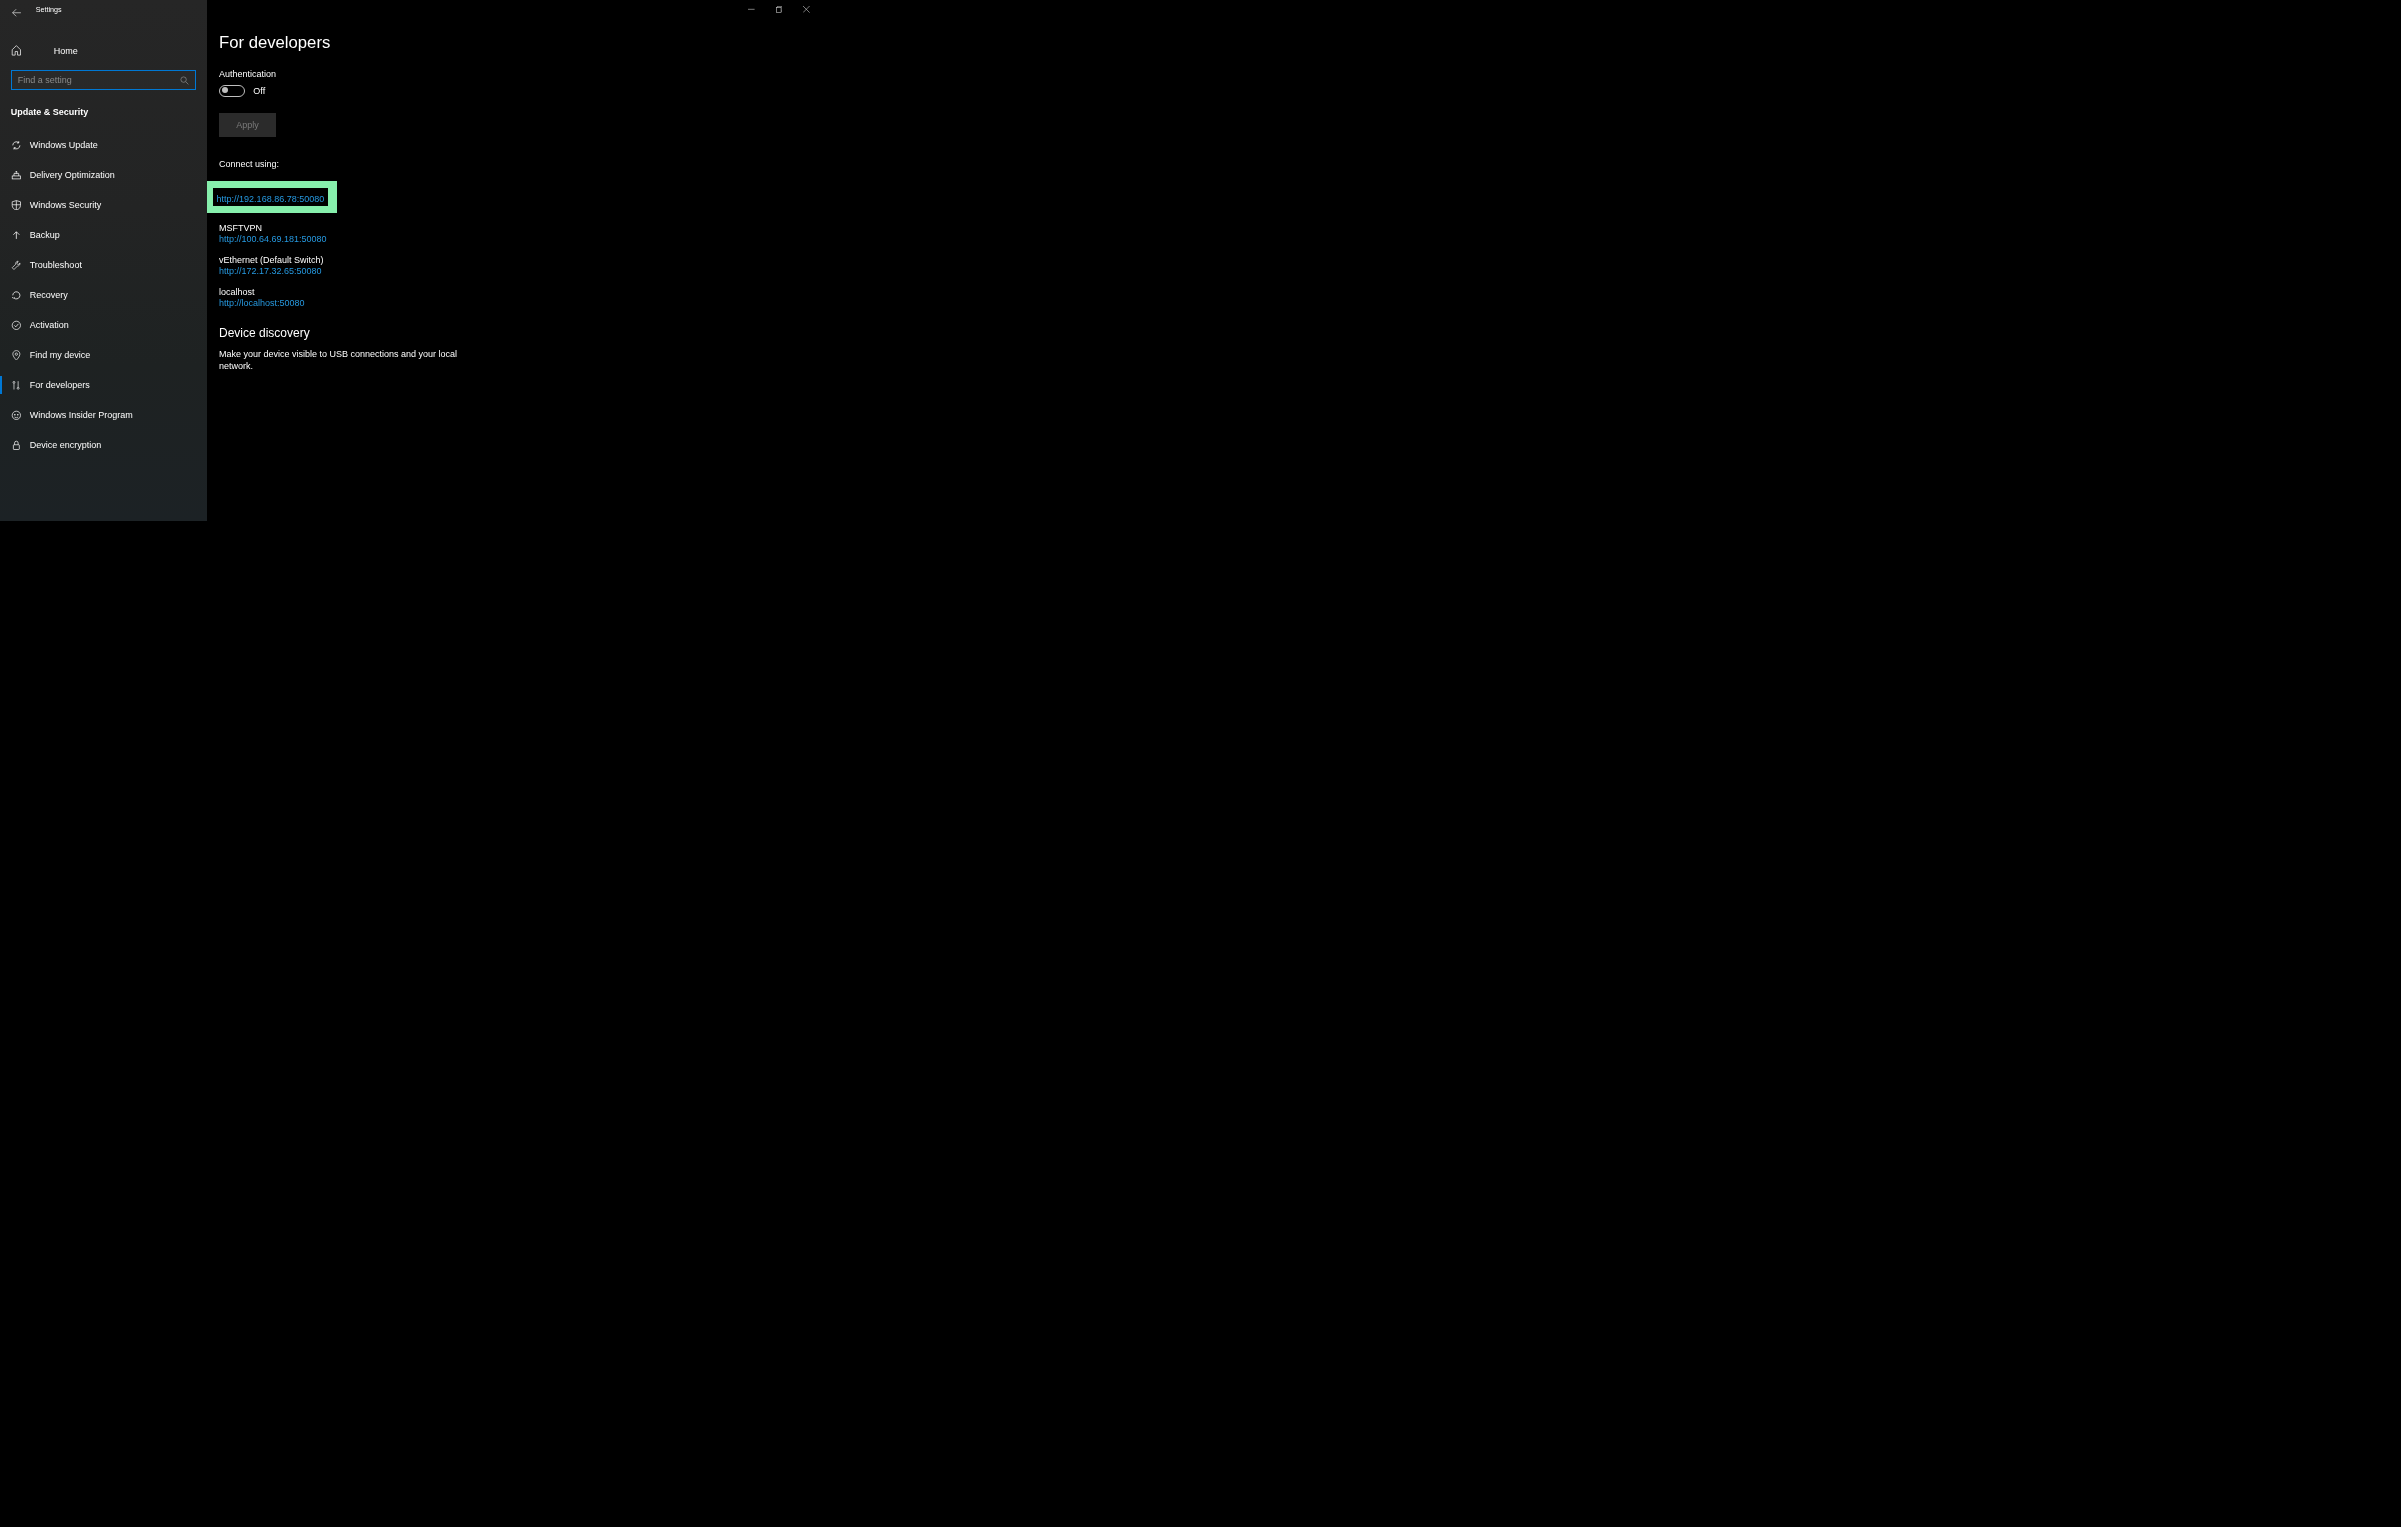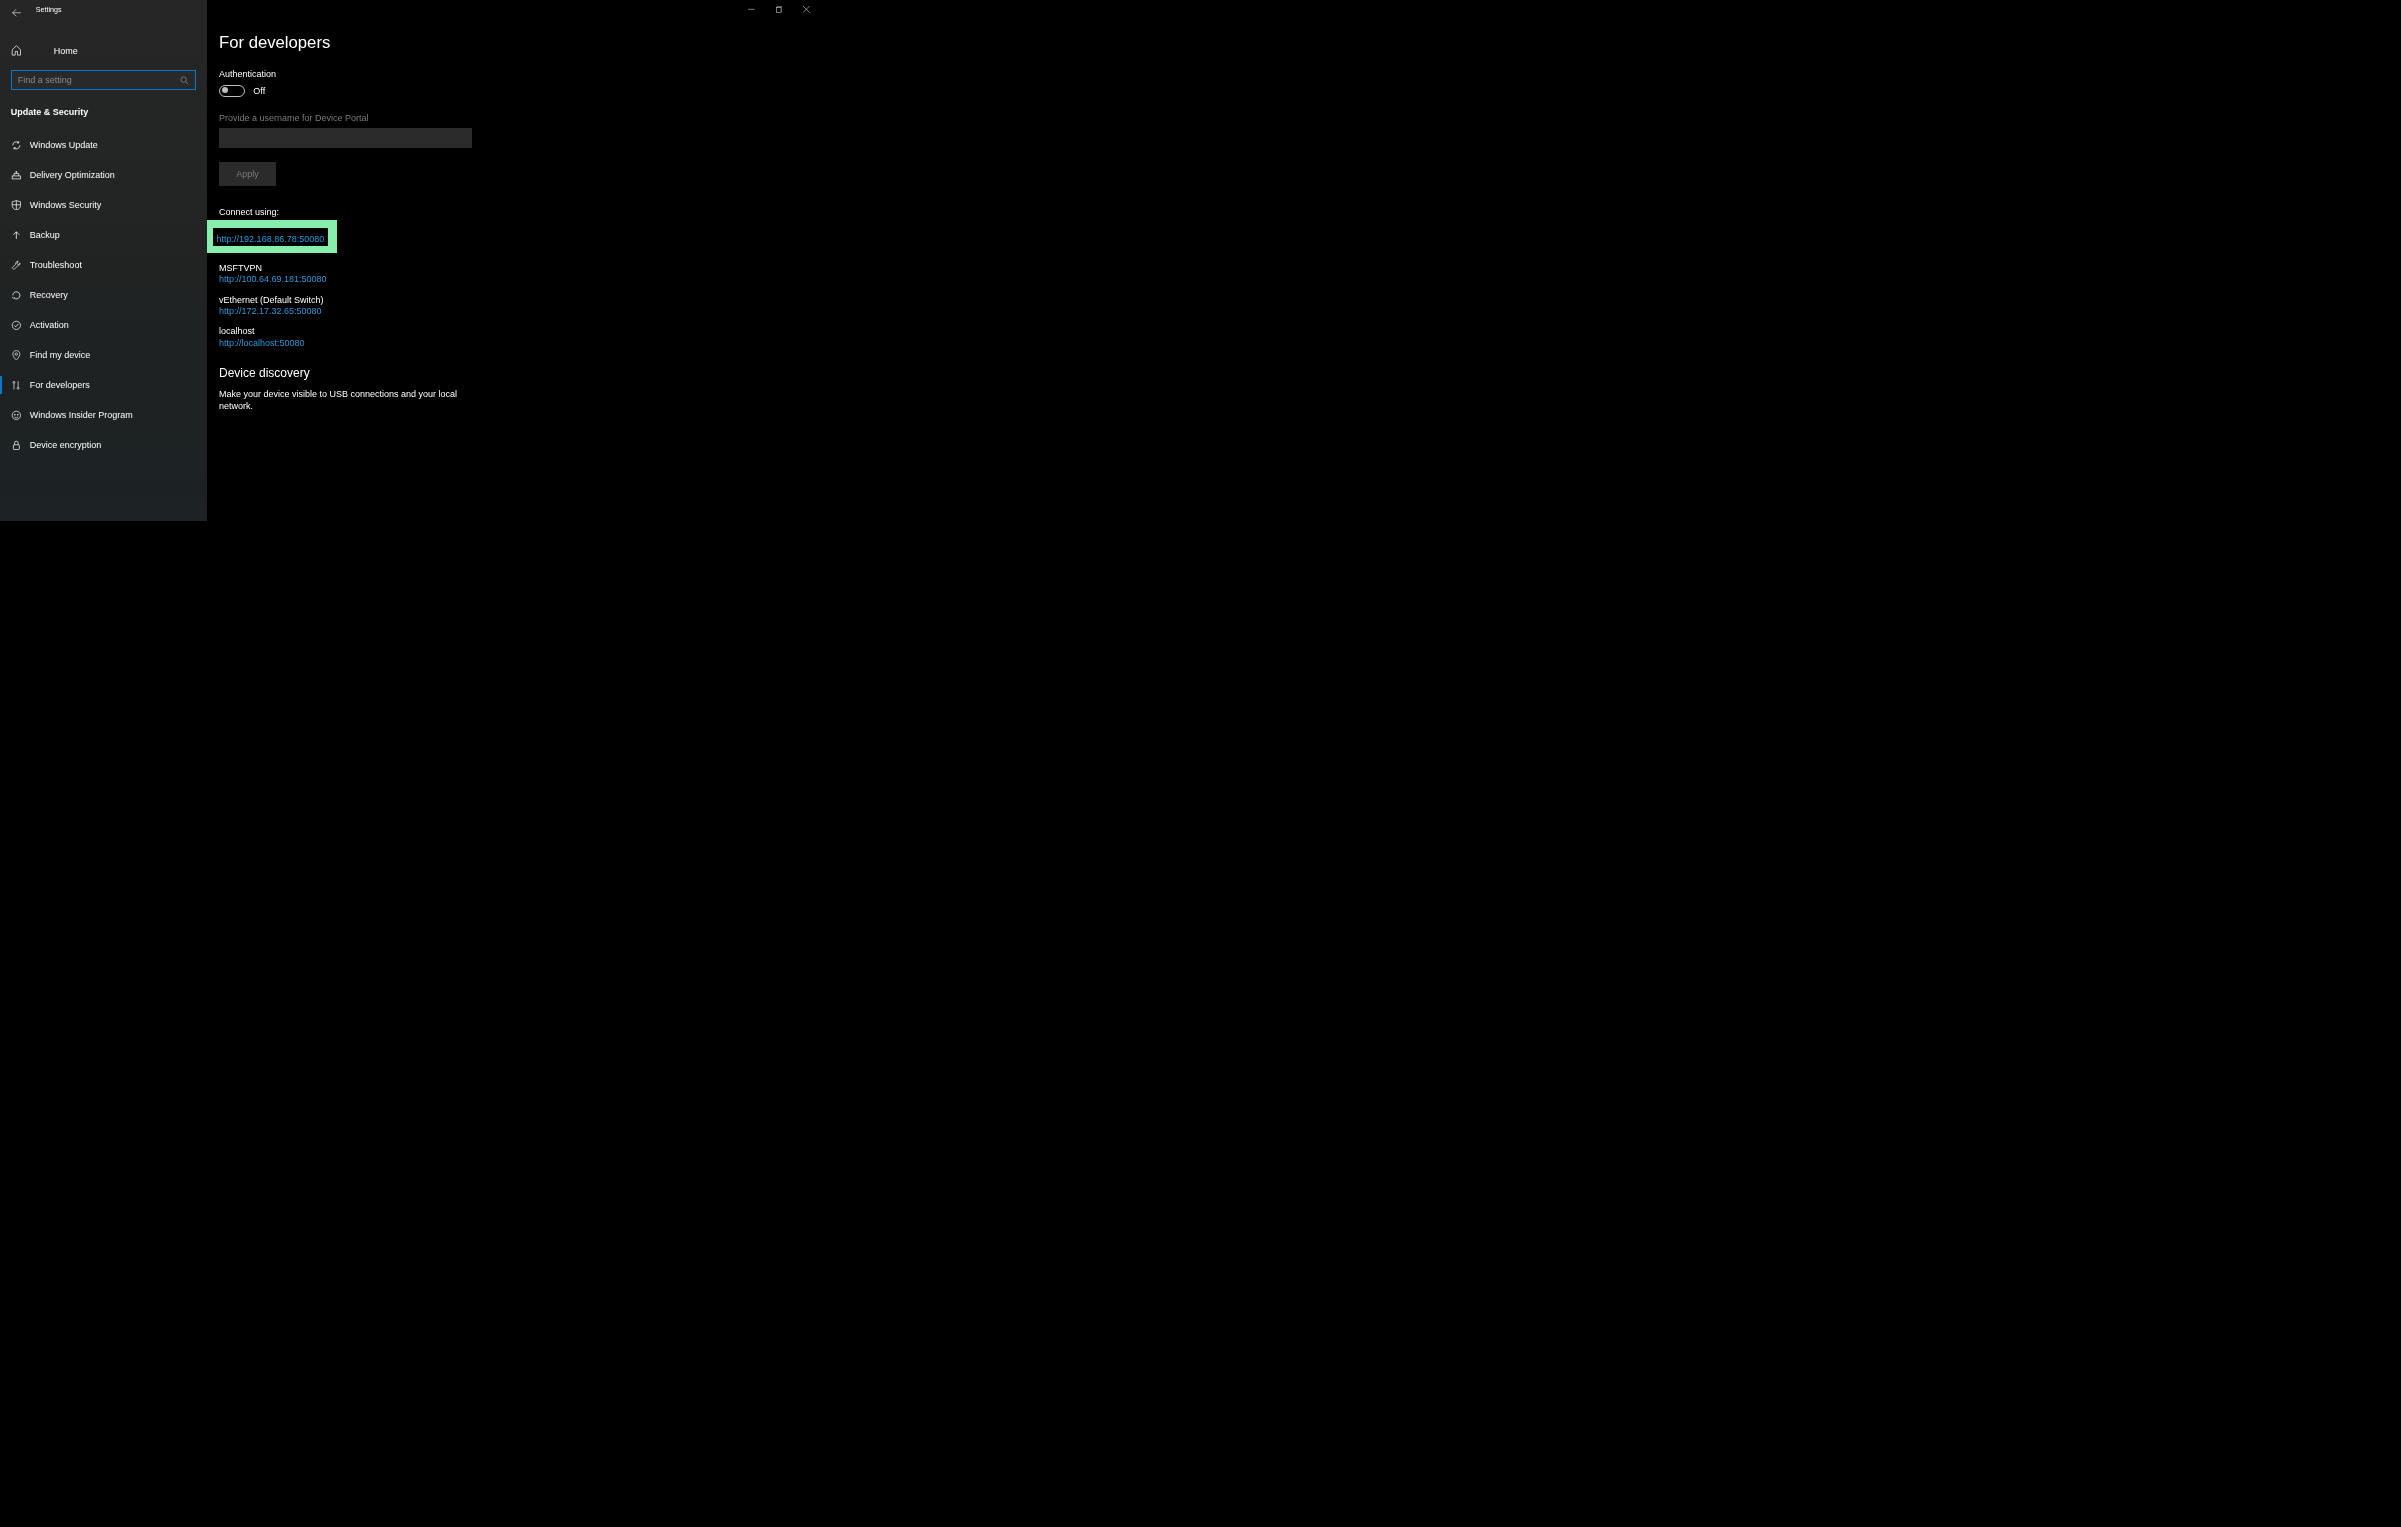--- a/index.html
+++ b/index.html
@@ -169,21 +169,21 @@
   .apply-btn {
     width: 57px; height: 24px;
     background: #2b2b2b;
     border: none;
     color: #7a7a7a;
     font-size: 9px;
     font-family: inherit;
     cursor: pointer;
     margin-bottom: 21.5px;
   }
-  .connect-label { font-size: 9px; margin-bottom: 3px; }
+  .connect-label { font-size: 9px; margin-bottom: 12px; }
   .highlight-box {
     background: #86efac;
     padding: 7.2px 9.5px;
     display: inline-block;
     margin-left: -15.5px;
     margin-bottom: 9.5px;
   }
   .highlight-inner {
     background: #000;
     padding: 3.6px 3.6px 2.4px 3.6px;
@@ -380,24 +380,20 @@
     <h1 class="page-title">For developers</h1>
 
     <div class="sub-heading">Authentication</div>
     <div class="toggle-row">
       <div class="toggle">
         <div class="toggle-knob"></div>
       </div>
       <span class="toggle-label">Off</span>
     </div>
 
-    <div class="text-field-wrap">
-      <div class="field-label">Provide a username for Device Portal</div>
-      <input class="text-input" value="" style="">
-    </div>
 
 
     <button class="apply-btn">Apply</button>
 
     <div class="connect-label">Connect using:</div>
 
     <div class="highlight-box">
       <div class="highlight-inner">
         <div class="hidden-label">.</div>
         <div class="conn-link">http://192.168.86.78:50080</div>

